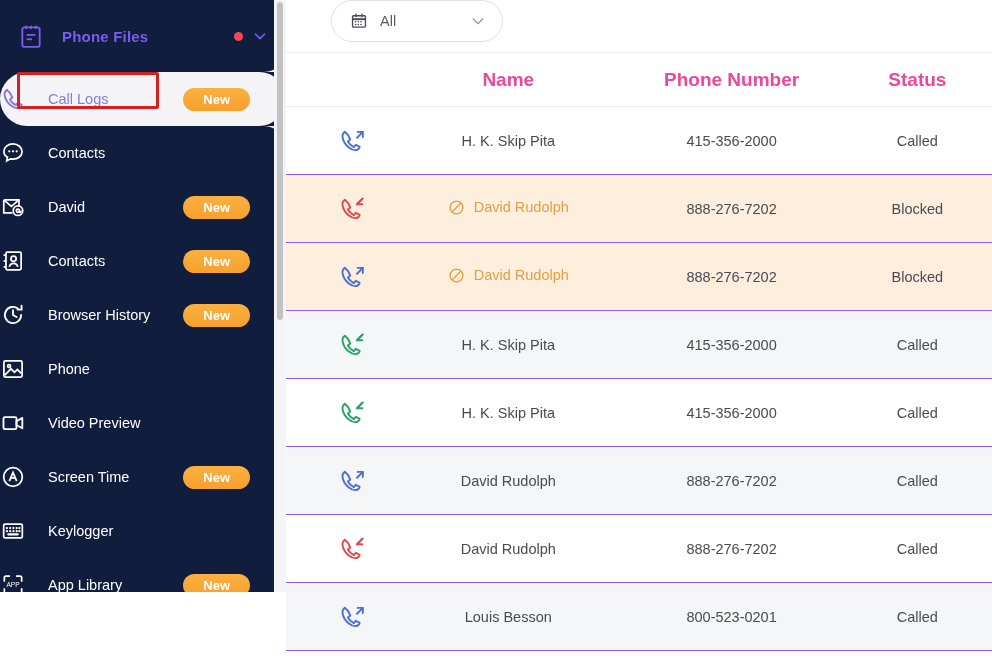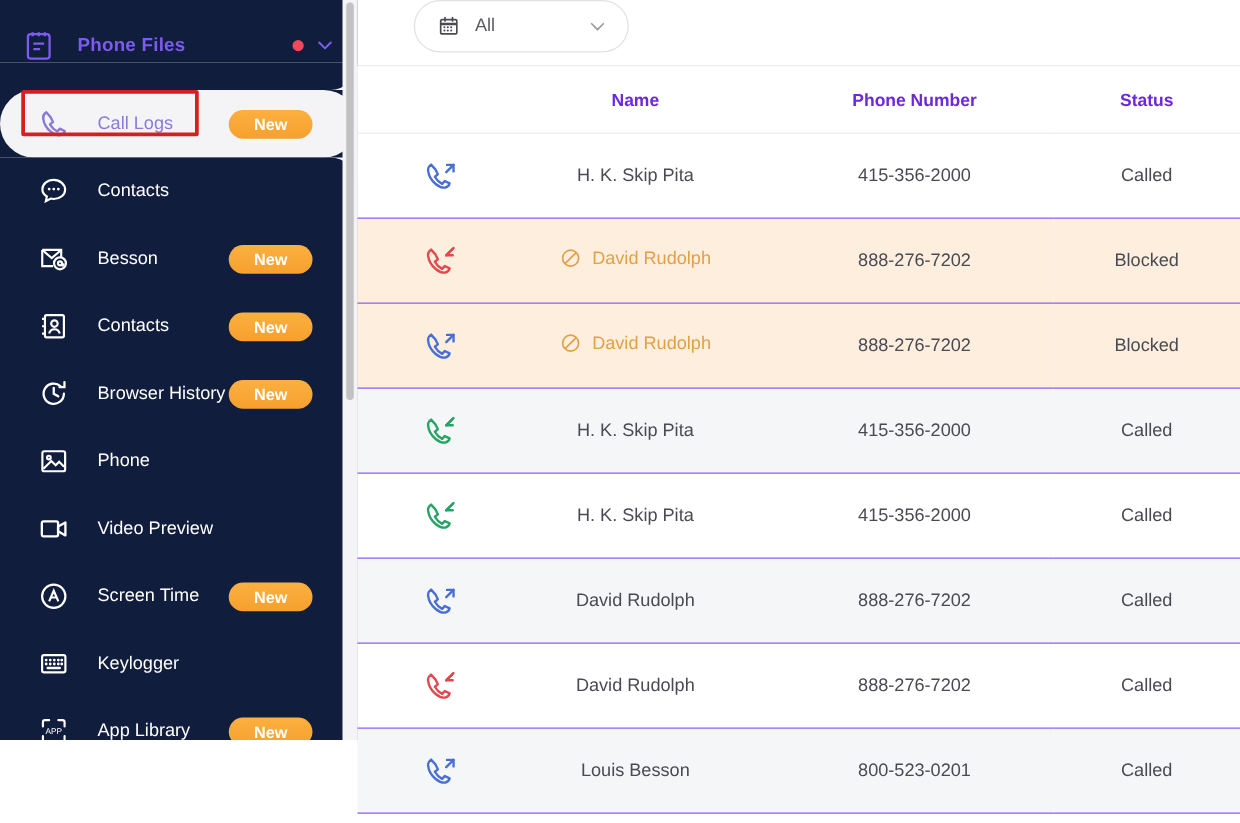--- a/index.html
+++ b/index.html
@@ -50,21 +50,20 @@
     display: block;
   }
   .chev-purple { width: 16px; height: 16px; display:block; }
 
   .nav-list { position: relative; }
 
   .nav-item {
     height: 54px;
     display: flex;
     align-items: center;
-    padding-left: 30px;
     position: relative;
     color: #ffffff;
   }
   .nav-item .nav-icon {
     width: 26px; height: 26px; flex: 0 0 26px;
     display: block;
   }
   .nav-label {
     font-size: 14.5px;
     margin-left: 22px;
@@ -185,23 +184,23 @@
     margin-left: auto;
     width: 16px; height: 16px; display:block;
   }
 
   table.calls {
     width: 100%;
     border-collapse: collapse;
     table-layout: fixed;
   }
   table.calls thead th {
-    font-size: 14px;
+    font-size: 19px;
     font-weight: bold;
-    color: #6d28d9;
+    color: #ec4899;
     height: 54px;
     border-top: 1px solid #ececee;
     border-bottom: 1px solid #ececee;
     background: #ffffff;
     text-align: center;
     vertical-align: middle;
   }
   th.col-icon { width: 104px; }
   th.col-name { width: 212px; }
   th.col-phone { width: 210px; }
@@ -290,21 +289,21 @@
         <span class="nav-icon">
           <svg viewBox="0 0 24 24" width="26" height="26" fill="none" stroke="#ffffff" stroke-width="1.6">
             <path d="M3.5 5.5h14v6"></path>
             <path d="M3.5 5.5v12h8"></path>
             <polyline points="3.5,5.5 10.5,11.5 17.5,5.5"></polyline>
             <circle cx="16.6" cy="15.4" r="4.4"></circle>
             <circle cx="16.6" cy="15.4" r="1.5"></circle>
             <path d="M18.1 15.4v1.2c0 .7 1.1.7 1.1-.2v-1"></path>
           </svg>
         </span>
-        <span class="nav-label">Besson</span>
+        <span class="nav-label">David</span>
         <span class="badge-new">New</span>
       </div>
 
       <div class="nav-item">
         <span class="nav-icon">
           <svg viewBox="0 0 24 24" width="26" height="26" fill="none" stroke="#ffffff" stroke-width="1.6">
             <rect x="5.5" y="3.8" width="14" height="16.4" rx="1.2"></rect>
             <circle cx="12.5" cy="10" r="2.4"></circle>
             <path d="M8.6 17.4c.5-2.1 2-3.2 3.9-3.2s3.4 1.1 3.9 3.2"></path>
             <line x1="3.3" y1="6.6" x2="5.5" y2="6.6"></line>

